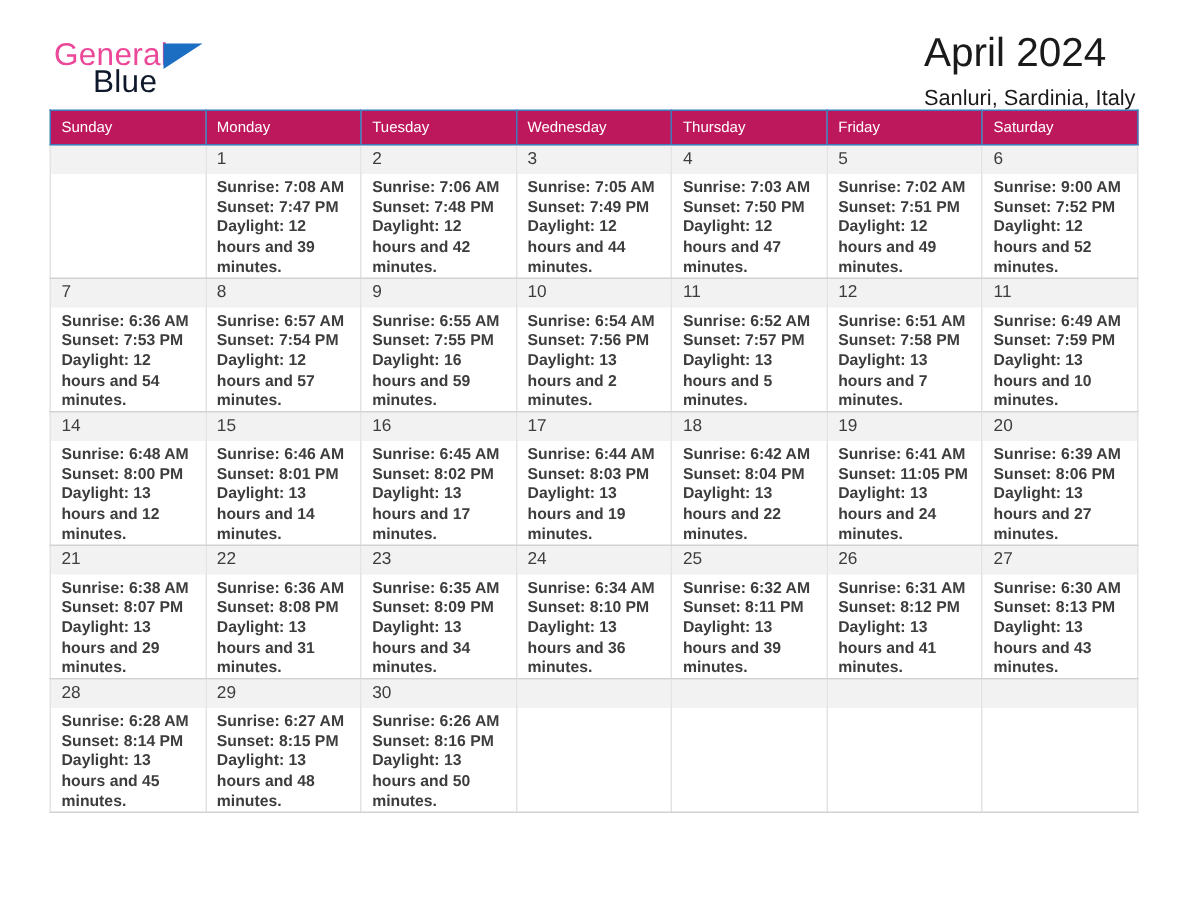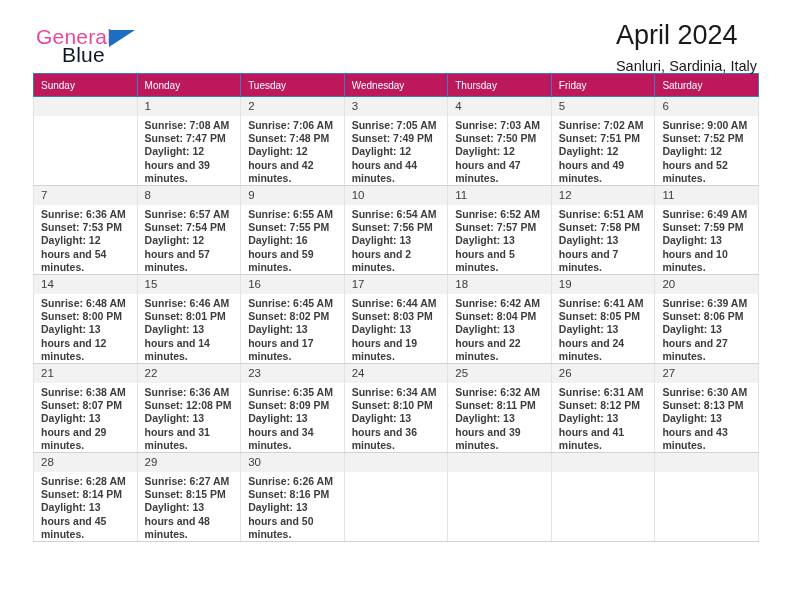--- a/index.html
+++ b/index.html
@@ -312,21 +312,21 @@
             <div class="detail">
               <div>Sunrise: 6:42 AM</div>
               <div>Sunset: 8:04 PM</div>
               <div class="wrap">Daylight: 13 hours and 22 minutes.</div>
             </div>
           </td>
           <td class="day-cell">
             <span class="daynum">19</span>
             <div class="detail">
               <div>Sunrise: 6:41 AM</div>
-              <div>Sunset: 8:05 PM</div>
+              <div>Sunset: 11:05 PM</div>
               <div class="wrap">Daylight: 13 hours and 24 minutes.</div>
             </div>
           </td>
           <td class="day-cell">
             <span class="daynum">20</span>
             <div class="detail">
               <div>Sunrise: 6:39 AM</div>
               <div>Sunset: 8:06 PM</div>
               <div class="wrap">Daylight: 13 hours and 27 minutes.</div>
             </div>
@@ -338,21 +338,21 @@
             <div class="detail">
               <div>Sunrise: 6:38 AM</div>
               <div>Sunset: 8:07 PM</div>
               <div class="wrap">Daylight: 13 hours and 29 minutes.</div>
             </div>
           </td>
           <td class="day-cell">
             <span class="daynum">22</span>
             <div class="detail">
               <div>Sunrise: 6:36 AM</div>
-              <div>Sunset: 12:08 PM</div>
+              <div>Sunset: 8:08 PM</div>
               <div class="wrap">Daylight: 13 hours and 31 minutes.</div>
             </div>
           </td>
           <td class="day-cell">
             <span class="daynum">23</span>
             <div class="detail">
               <div>Sunrise: 6:35 AM</div>
               <div>Sunset: 8:09 PM</div>
               <div class="wrap">Daylight: 13 hours and 34 minutes.</div>
             </div>

